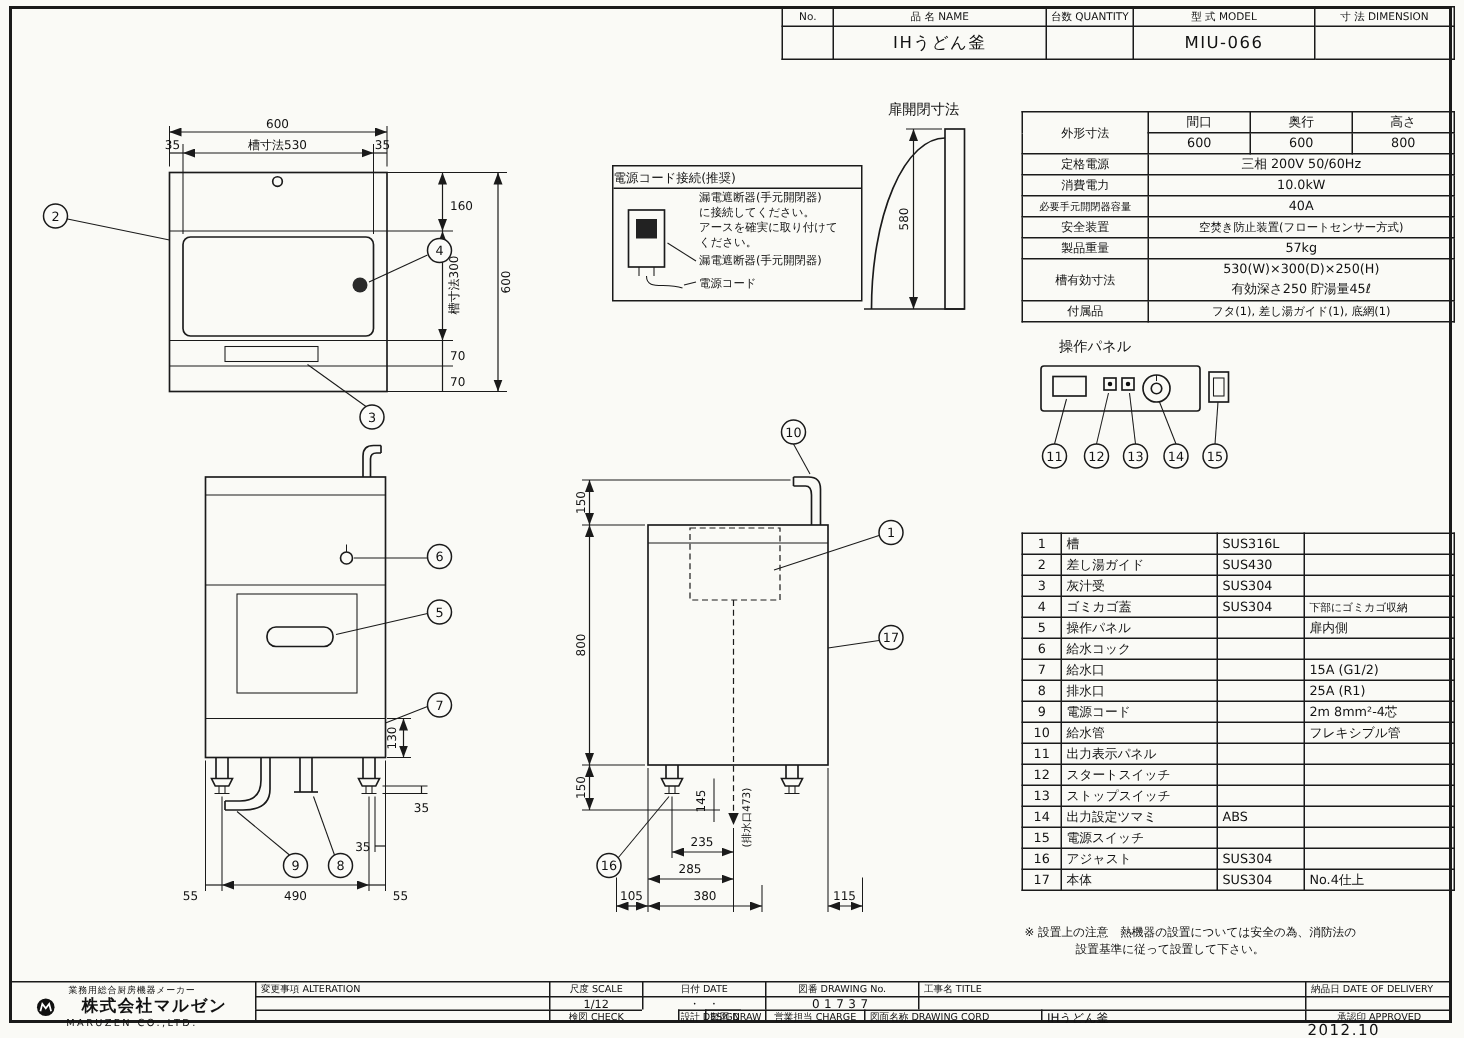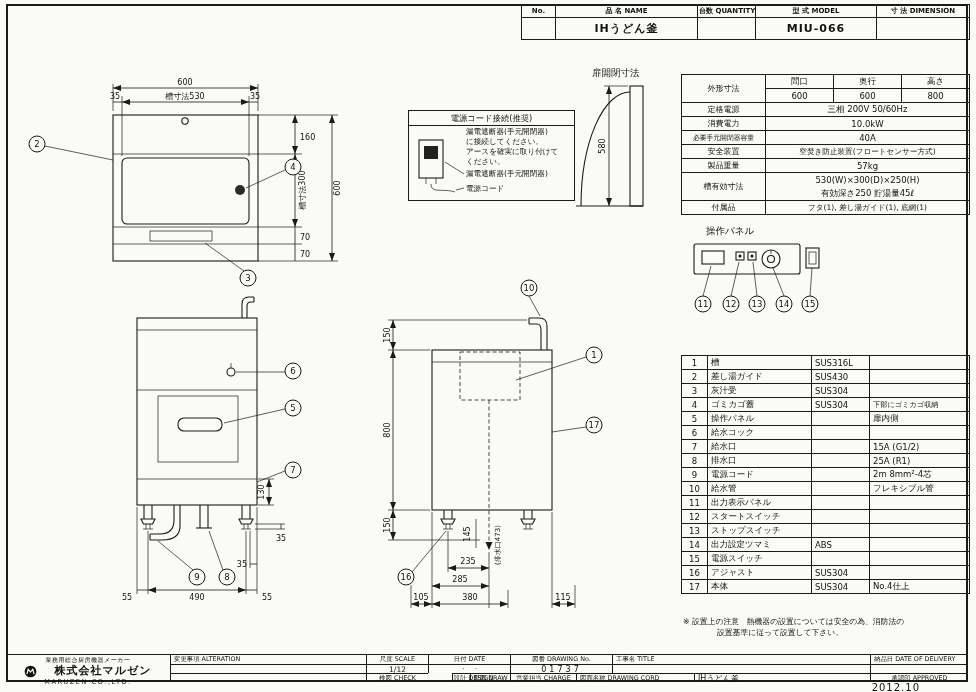--- a/index.html
+++ b/index.html
@@ -13,38 +13,38 @@
   .dim{stroke:#1a1a1a;stroke-width:0.8;fill:none;}
   .layer text{font-size:8px;fill:#111;font-family:"DejaVu Sans","Liberation Sans",sans-serif;}
   text.mid{text-anchor:middle;}
   text.end{text-anchor:end;}
   text.cn{font-size:8.5px;text-anchor:middle;}
   text.big{font-size:9.5px;}
   text.s7{font-size:7px;}
   .co{stroke:#1a1a1a;stroke-width:1;fill:#fbfbf8;}
   table{border-collapse:collapse;table-layout:fixed;width:100%;}
   td{border:1px solid #1a1a1a;overflow:hidden;white-space:nowrap;box-sizing:border-box;}
-  .hdr{position:absolute;left:521px;top:4px;width:448px;font-weight:bold;}
+  .hdr{position:absolute;left:521px;top:4px;width:448px;}
   .hdr td{border-width:1.5px;text-align:center;}
   .hdr .r1 td{font-size:7px;height:13px;}
   .hdr .r2 td{font-size:11px;height:22px;letter-spacing:1px;}
   .spec{position:absolute;left:681px;top:74px;width:289px;}
   .spec td{font-size:8.5px;height:14px;text-align:center;padding:0 1px;}
   .spec td.lb{font-size:8px;}
   .spec td.sm{font-size:6.8px;margin-top:48px;}
   .spec td.two{height:28px;}
   .spec td.two div{line-height:13px;}
   .parts{position:absolute;left:681px;top:355px;width:289px;}
   .parts td{font-size:8.5px;height:14px;padding:0 3px;}
   .parts td.c{text-align:center;padding:0;}
   .parts tr.h td{text-align:center;}
   .notes{position:absolute;left:683px;top:616px;width:288px;font-size:7.8px;line-height:1.45;}
   .notes .ind{padding-left:34px;}
   .pwr{position:absolute;left:408px;top:110px;width:167px;height:91px;border:1.5px solid #1a1a1a;box-sizing:border-box;}
-  .pwr .ttl{font-size:8.3px;text-align:center;border-bottom:1px solid #1a1a1a;height:14px;line-height:14px;}
+  .pwr .ttl{font-size:8.3px;text-align:left;border-bottom:1px solid #1a1a1a;height:14px;line-height:14px;}
   .pwr .txt{position:absolute;left:57px;top:16px;font-size:7.6px;line-height:1.3;}
   .pwr .lb{position:absolute;font-size:7.6px;}
   .tb{position:absolute;left:6px;top:654px;width:962px;height:28px;}
   .tb .c{position:absolute;border-left:1px solid #1a1a1a;border-top:1px solid #1a1a1a;box-sizing:border-box;font-size:6.4px;display:flex;align-items:center;padding:0 3px;white-space:nowrap;overflow:hidden;}
   .tb .ctr{justify-content:center;padding:0;}
   .logo{position:absolute;left:0;top:0;width:164px;height:28px;border-top:1px solid #1a1a1a;box-sizing:border-box;text-align:center;}
   .logo .tag{font-size:6px;letter-spacing:0.5px;margin-top:1px;}
   .logo .nm{font-size:11px;font-weight:bold;letter-spacing:1px;line-height:1.1;display:flex;align-items:center;justify-content:center;gap:17px;}
   .logo .en{font-size:6.5px;letter-spacing:1.6px;}
   .stamp{position:absolute;left:832px;top:682px;width:88px;font-size:10px;text-align:right;letter-spacing:1px;}

